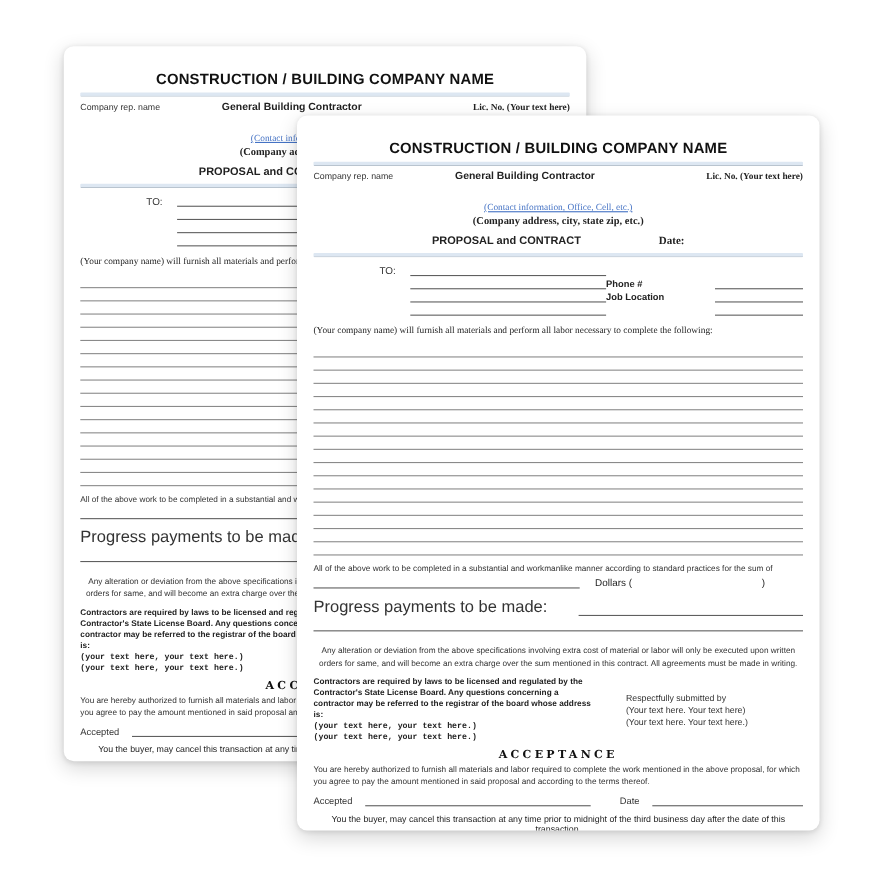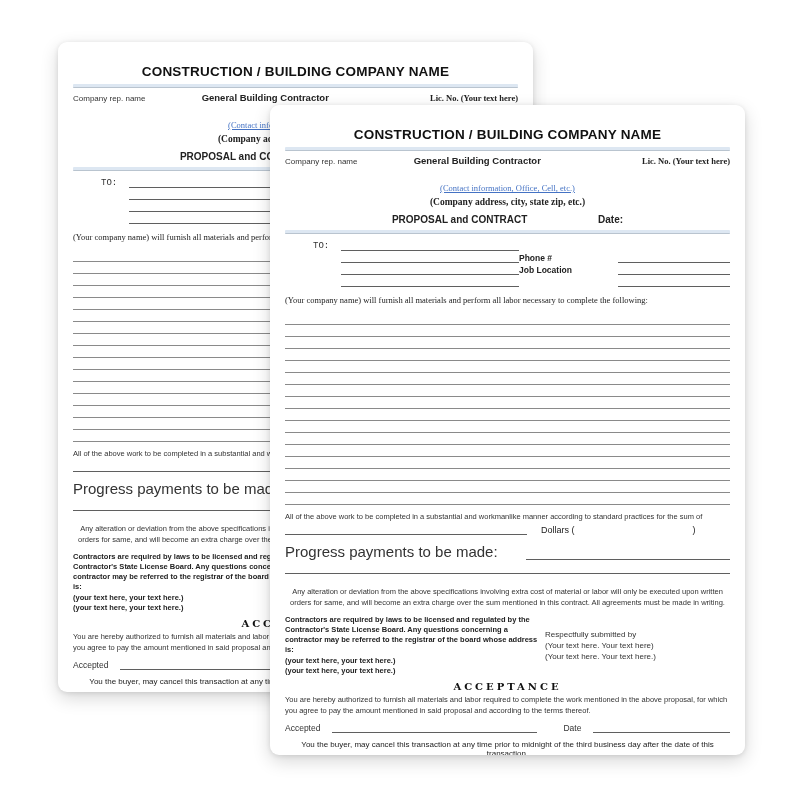--- a/index.html
+++ b/index.html
@@ -21,25 +21,25 @@
 
   .rep-row{display:flex;justify-content:space-between;align-items:baseline;margin-top:4px;}
   .rep{font-size:8px;color:#333;}
   .gbc{font-size:9.5px;font-weight:bold;}
   .lic{font-size:8.5px;font-family:"Liberation Serif",serif;font-weight:bold;margin-left:45px;}
 
   .contact{text-align:center;margin-top:17px;font-size:8.5px;font-family:"Liberation Serif",serif;}
   .contact a{color:#4472c4;text-decoration:underline;cursor:pointer;}
   .addr{text-align:center;font-family:"Liberation Serif",serif;font-weight:bold;font-size:9.5px;margin-top:4px;}
   .prop-row{text-align:center;margin-top:7px;font-size:10px;font-weight:bold;}
-  .prop-date{font-family:Liberation Sans, sans-serif;margin-left:68px;}
+  .prop-date{font-family:Liberation Serif, serif;margin-left:68px;}
 
   .to-block{margin-top:5px;padding-left:28px;}
   .to-row{display:flex;align-items:flex-end;height:12px;}
-  .tl{width:28px;font-size:9px;font-family:Liberation Mono, monospace;color:#333;}
+  .tl{width:28px;font-size:9px;font-family:Liberation Sans, sans-serif;color:#333;margin-left:32px;}
   .ln{border-bottom:1px solid #5f5f5f;height:11px;}
   .ln.left{width:178px;}
   .rlab{width:92px;text-align:left;padding-right:7px;font-size:8.5px;font-weight:bold;color:#222;margin-left:auto;}
   .ln.right{flex:1;}
 
   .furnish{font-family:"Liberation Serif",serif;font-size:8.5px;margin-top:8px;color:#222;}
 
   .rules{margin-top:8px;}
   .rule{height:11px;border-bottom:1px solid #8a8a8a;}
 
@@ -51,22 +51,22 @@
 
   .progress-row{display:flex;align-items:flex-end;margin-top:8px;}
   .plabel{font-size:15px;color:#333;}
   .pline{flex:1;margin-left:28px;border-bottom:1px solid #5f5f5f;height:12px;}
   .fullline{border-bottom:1px solid #5f5f5f;height:13px;}
 
   .alteration{font-size:7.5px;text-align:center;margin-top:13px;color:#333;line-height:1.4;}
 
   .contract-sec{display:flex;margin-top:7px;}
   .contract-left{width:260px;font-size:7.5px;font-weight:bold;line-height:1.35;color:#222;}
-  .contract-left .ph{display:block;}
-  .contract-right{margin-left:0;font-size:8px;margin-top:14px;line-height:1.4;color:#333;}
+  .contract-left .ph{display:block;font-family:Liberation Mono, monospace;}
+  .contract-right{margin-left:24px;font-size:8px;margin-top:14px;line-height:1.4;color:#333;}
 
   .deco-title{text-align:center;font-family:"DejaVu Serif",serif;font-weight:bold;font-size:10px;letter-spacing:3px;margin-top:5px;color:#111;}
   .acc-text{font-size:7.5px;margin-top:3px;color:#333;line-height:1.45;}
 
   .accepted-row{display:flex;align-items:flex-end;margin-top:4px;font-size:8.5px;color:#333;}
   .aline1{width:205px;margin-left:12px;border-bottom:1px solid #5f5f5f;height:11px;}
   .date-lab{margin-left:26px;}
   .aline2{flex:1;margin-left:12px;border-bottom:1px solid #5f5f5f;height:11px;}
 
   .buyer{font-size:8px;text-align:center;margin-top:7px;color:#222;}

